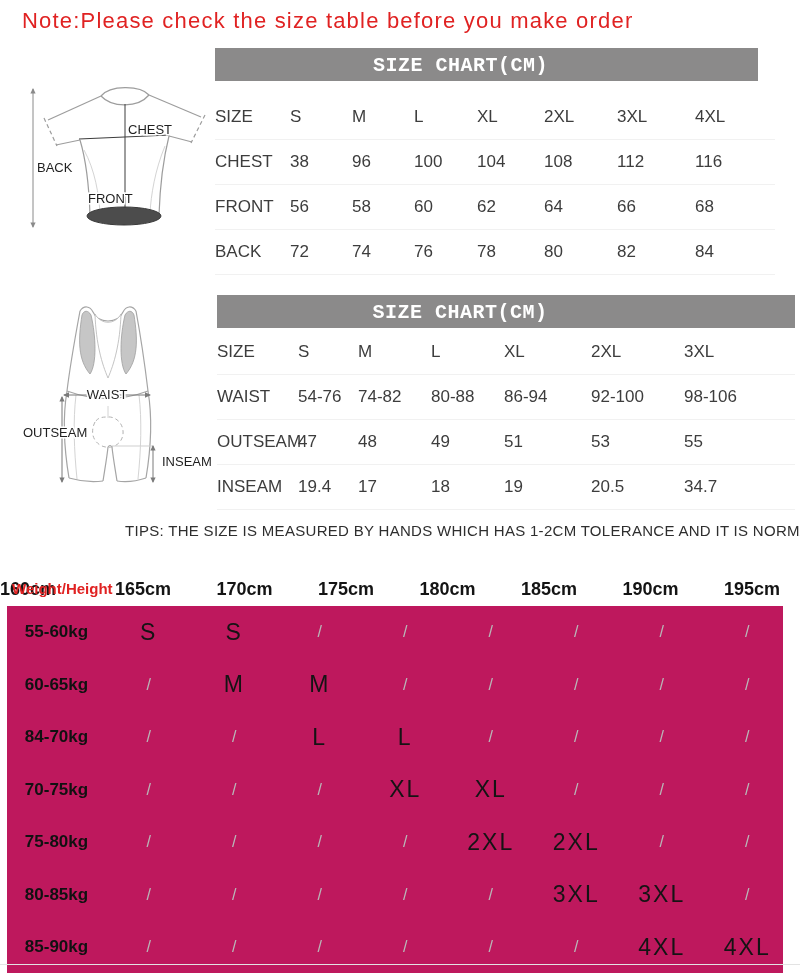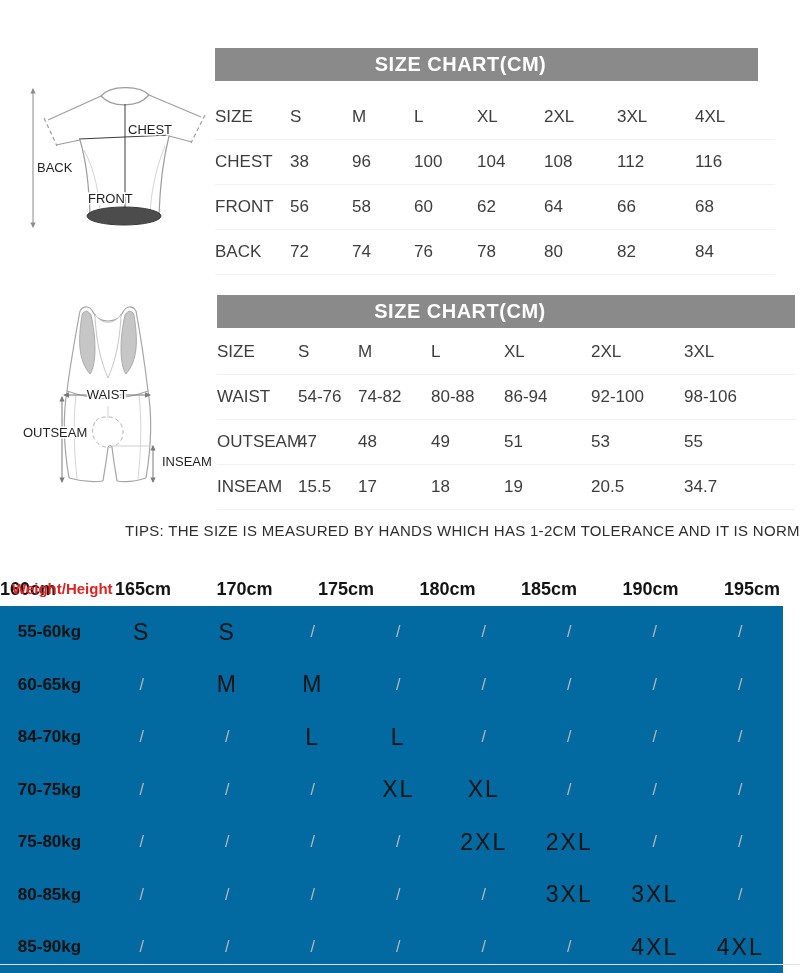--- a/index.html
+++ b/index.html
@@ -21,21 +21,21 @@
   
   .chart{position:absolute;}
   .chart1{left:215px;top:48px;width:560px;}
   .chart2{left:217px;top:295px;width:578px;}
   .bar{
     height:33px;line-height:33px;background:var(--gray);
     color:#fff;font-weight:bold;font-size:20px;text-align:center;letter-spacing:.5px;
   }
   .chart1 .bar{width:543px;}
   .chart2 .bar{width:578px;}
-  .bar span{position:relative;}
+  .bar span{position:relative;font-family:Liberation Mono, monospace;}
   .chart1 .bar span{left:-26px;}
   .chart2 .bar span{left:-46px;}
   .chart1 .rows{padding-top:14px;}
   .chart2 .rows{padding-top:2px;}
   .srow{display:grid;height:45px;align-items:center;border-bottom:1px solid #f1f1f1;}
   .chart1 .srow{grid-template-columns:75px 62px 62px 63px 67px 73px 78px 80px;}
   .chart2 .srow{grid-template-columns:81px 60px 73px 73px 87px 93px 111px;}
   .cell{text-align:left;font-size:17px;color:#3d3d3d;}
   
   .jersey{position:absolute;left:0;top:55px;width:215px;height:230px;}
@@ -44,32 +44,33 @@
   
   .tips{
     position:absolute;left:125px;top:522px;width:670px;
     font-size:15px;color:#2e2e2e;letter-spacing:.3px;white-space:nowrap;
   }
   
   .wh-table{position:absolute;left:0;top:572px;width:783px;}
   .wh-header{position:relative;display:grid;grid-template-columns:99px repeat(8,85.5px);height:34px;align-items:center;gap:16px;}
   .wh-corner{position:absolute;left:12px;top:8px;color:var(--red);font-weight:bold;font-size:15px;white-space:nowrap;}
   .wh-h{font-weight:bold;font-size:18px;color:#141414;}
-  .wh-row{display:grid;grid-template-columns:99px repeat(8,85.5px);height:52.5px;align-items:center;background:#0369a1;}
+  .wh-row{display:grid;grid-template-columns:99px repeat(8,85.5px);height:52.5px;align-items:center;background:#be185d;margin-left:7px;}
   .wh-l{text-align:center;font-weight:bold;font-size:17px;color:#111;}
   .wh-c{text-align:center;}
   .wh-c.size{font-size:23px;color:#141414;letter-spacing:2px;}
   .wh-c.slash{font-size:16px;color:#b9b9b9;}
   .bottom-line{position:absolute;left:0;top:964px;width:800px;height:1px;background:#e3e3e3;}
 </style>
 </head>
 <body>
 
 <div class="page">
 
+  <div class="note">Note:Please check the size table before you make order</div>
 
   <svg class="jersey" viewBox="0 0 215 230">
 
     <g>
       <line x1="33" y1="34" x2="33" y2="172" stroke="#8a8a8a" stroke-width="1"></line>
       <path d="M33,33 l-2.6,5.5 h5.2 Z" fill="#8a8a8a"></path>
       <path d="M33,173 l-2.6,-5.5 h5.2 Z" fill="#8a8a8a"></path>
     </g>
 
     <g stroke="#9d9d9d" fill="none" stroke-width="1.2">
@@ -227,21 +228,21 @@
           <div class="cell lbl">OUTSEAM</div>
           <div class="cell">47</div>
           <div class="cell">48</div>
           <div class="cell">49</div>
           <div class="cell">51</div>
           <div class="cell">53</div>
           <div class="cell">55</div>
         </div>
         <div class="srow">
           <div class="cell lbl">INSEAM</div>
-          <div class="cell">15.5</div>
+          <div class="cell">19.4</div>
           <div class="cell">17</div>
           <div class="cell">18</div>
           <div class="cell">19</div>
           <div class="cell">20.5</div>
           <div class="cell">34.7</div>
         </div>
       </div>
   </div>
 
   <div class="tips">TIPS: THE SIZE IS MEASURED BY HANDS WHICH HAS 1-2CM TOLERANCE AND IT IS NORMAL</div>

